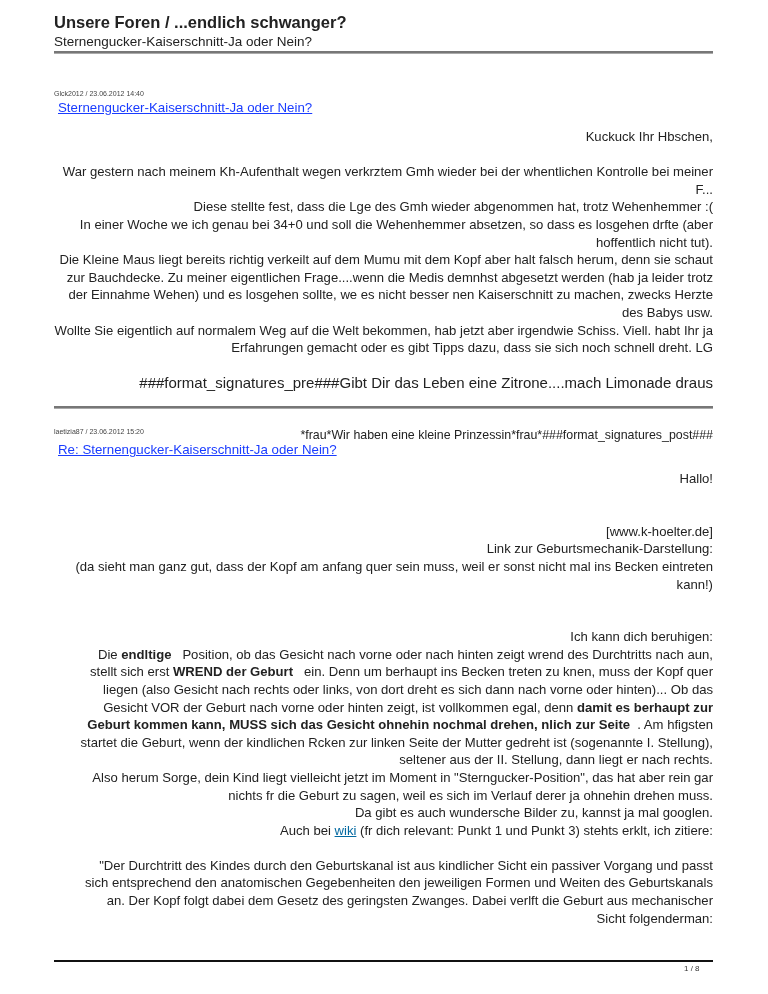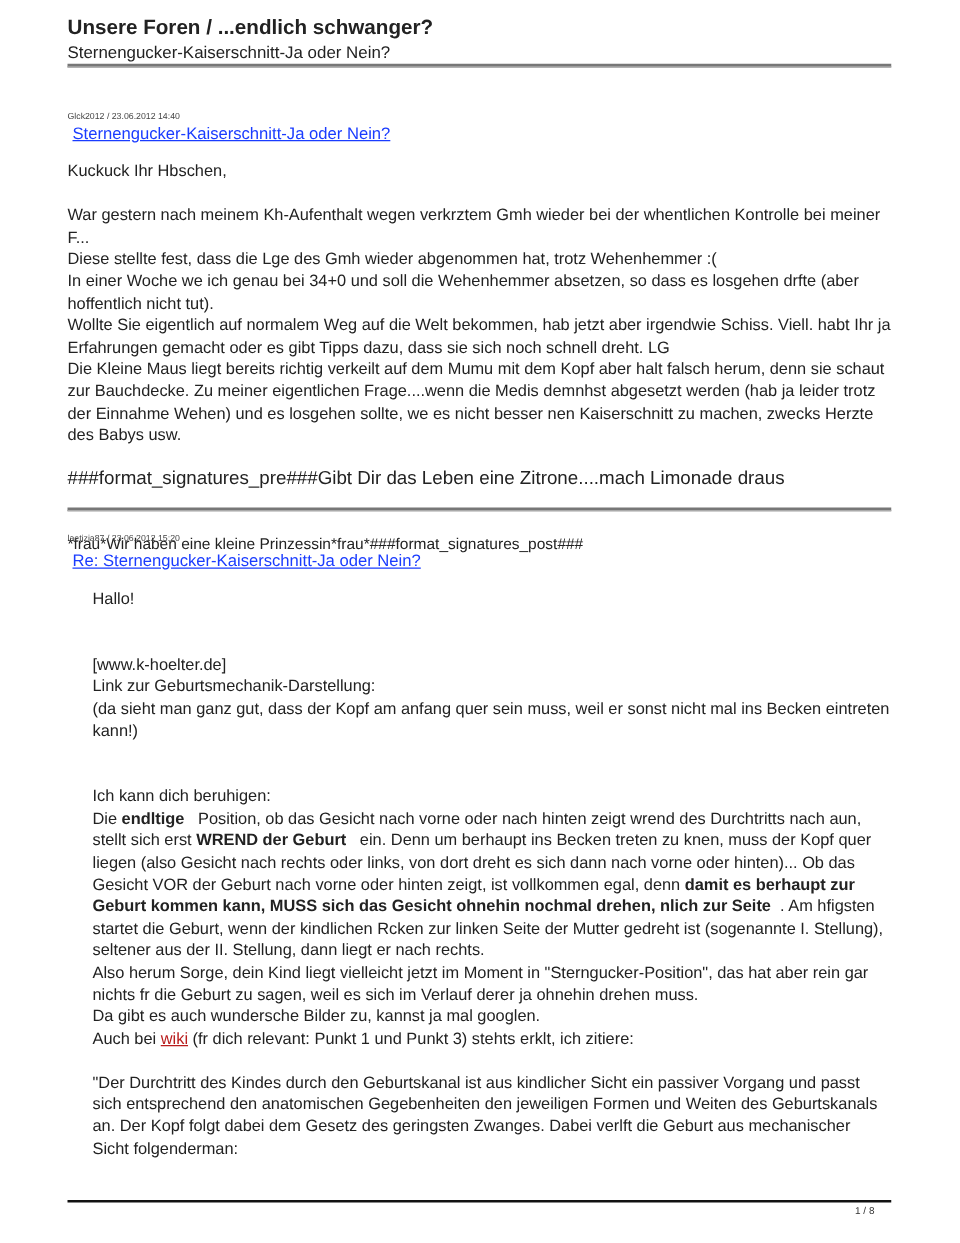--- a/index.html
+++ b/index.html
@@ -21,25 +21,25 @@
       position: absolute; top: 51px; left: 0; width: 659px; height: 2px;
       background: #777777; border-bottom: 1px solid #aaa;
     }
     .post { position: absolute; left: 0; width: 659px; }
     .meta { font-size: 7px; color: #444; white-space: nowrap; }
     .post-title {
       display: inline-block; margin-left: 4px;
       font-size: 13.3px; color: #1a3cff; text-decoration: underline;
       white-space: nowrap; cursor: pointer;
     }
-    .body-text { font-size: 13.1px; line-height: 17.6px; color: #222; }
+    .body-text { font-size: 13.1px; line-height: 17.6px; color: #222; text-align: right; }
     .body-text p { margin: 0; }
     .gap { height: 17.6px; }
     .gap2 { height: 35px; }
-    .wiki { color: #b91c1c; text-decoration: underline; cursor: pointer; }
+    .wiki { color: #0369a1; text-decoration: underline; cursor: pointer; }
     .post-rule {
       position: absolute; left: 0; width: 659px; height: 2px;
       background: #777; border-bottom: 1px solid #aaa;
     }
     .foot-rule {
       position: absolute; top: 960px; left: 0; width: 659px; height: 2px;
       background: #111;
     }
     .pageno {
       position: absolute; top: 964px; left: 630px;
@@ -57,22 +57,22 @@
 
   <div class="post" style="top: 90px;">
     <div class="meta">Glck2012 / 23.06.2012 14:40</div>
     <div style="margin-top: 1px;"><span class="post-title">Sternengucker-Kaiserschnitt-Ja oder Nein?</span></div>
     <div class="body-text" style="margin-top: 12px;">
       <p>Kuckuck Ihr Hbschen,</p>
       <div class="gap"></div>
       <p>War gestern nach meinem Kh-Aufenthalt wegen verkrztem Gmh wieder bei der whentlichen Kontrolle bei meiner F...</p>
       <p>Diese stellte fest, dass die Lge des Gmh wieder abgenommen hat, trotz Wehenhemmer :(</p>
       <p>In einer Woche we ich genau bei 34+0 und soll die Wehenhemmer absetzen, so dass es losgehen drfte (aber hoffentlich nicht tut).</p>
+      <p>Die Kleine Maus liegt bereits richtig verkeilt auf dem Mumu mit dem Kopf aber halt falsch herum, denn sie schaut zur Bauchdecke. Zu meiner eigentlichen Frage....wenn die Medis demnhst abgesetzt werden (hab ja leider trotz der Einnahme Wehen) und es losgehen sollte, we es nicht besser nen Kaiserschnitt zu machen, zwecks Herzte des Babys usw.</p>
       <p>Wollte Sie eigentlich auf normalem Weg auf die Welt bekommen, hab jetzt aber irgendwie Schiss. Viell. habt Ihr ja Erfahrungen gemacht oder es gibt Tipps dazu, dass sie sich noch schnell dreht. LG</p>
-      <p>Die Kleine Maus liegt bereits richtig verkeilt auf dem Mumu mit dem Kopf aber halt falsch herum, denn sie schaut zur Bauchdecke. Zu meiner eigentlichen Frage....wenn die Medis demnhst abgesetzt werden (hab ja leider trotz der Einnahme Wehen) und es losgehen sollte, we es nicht besser nen Kaiserschnitt zu machen, zwecks Herzte des Babys usw.</p>
       <div class="gap"></div>
       <p style="font-size:15px">###format_signatures_pre###Gibt Dir das Leben eine Zitrone....mach Limonade draus</p>
       <div class="gap2"></div>
       <p style="font-size:12.4px">*frau*Wir haben eine kleine Prinzessin*frau*###format_signatures_post###</p>
     </div>
   </div>
   <div class="post-rule" style="top: 406px;"></div>
 
   <div class="post" style="top: 428px;">
     <div class="meta">laetizia87 / 23.06.2012 15:20</div>

